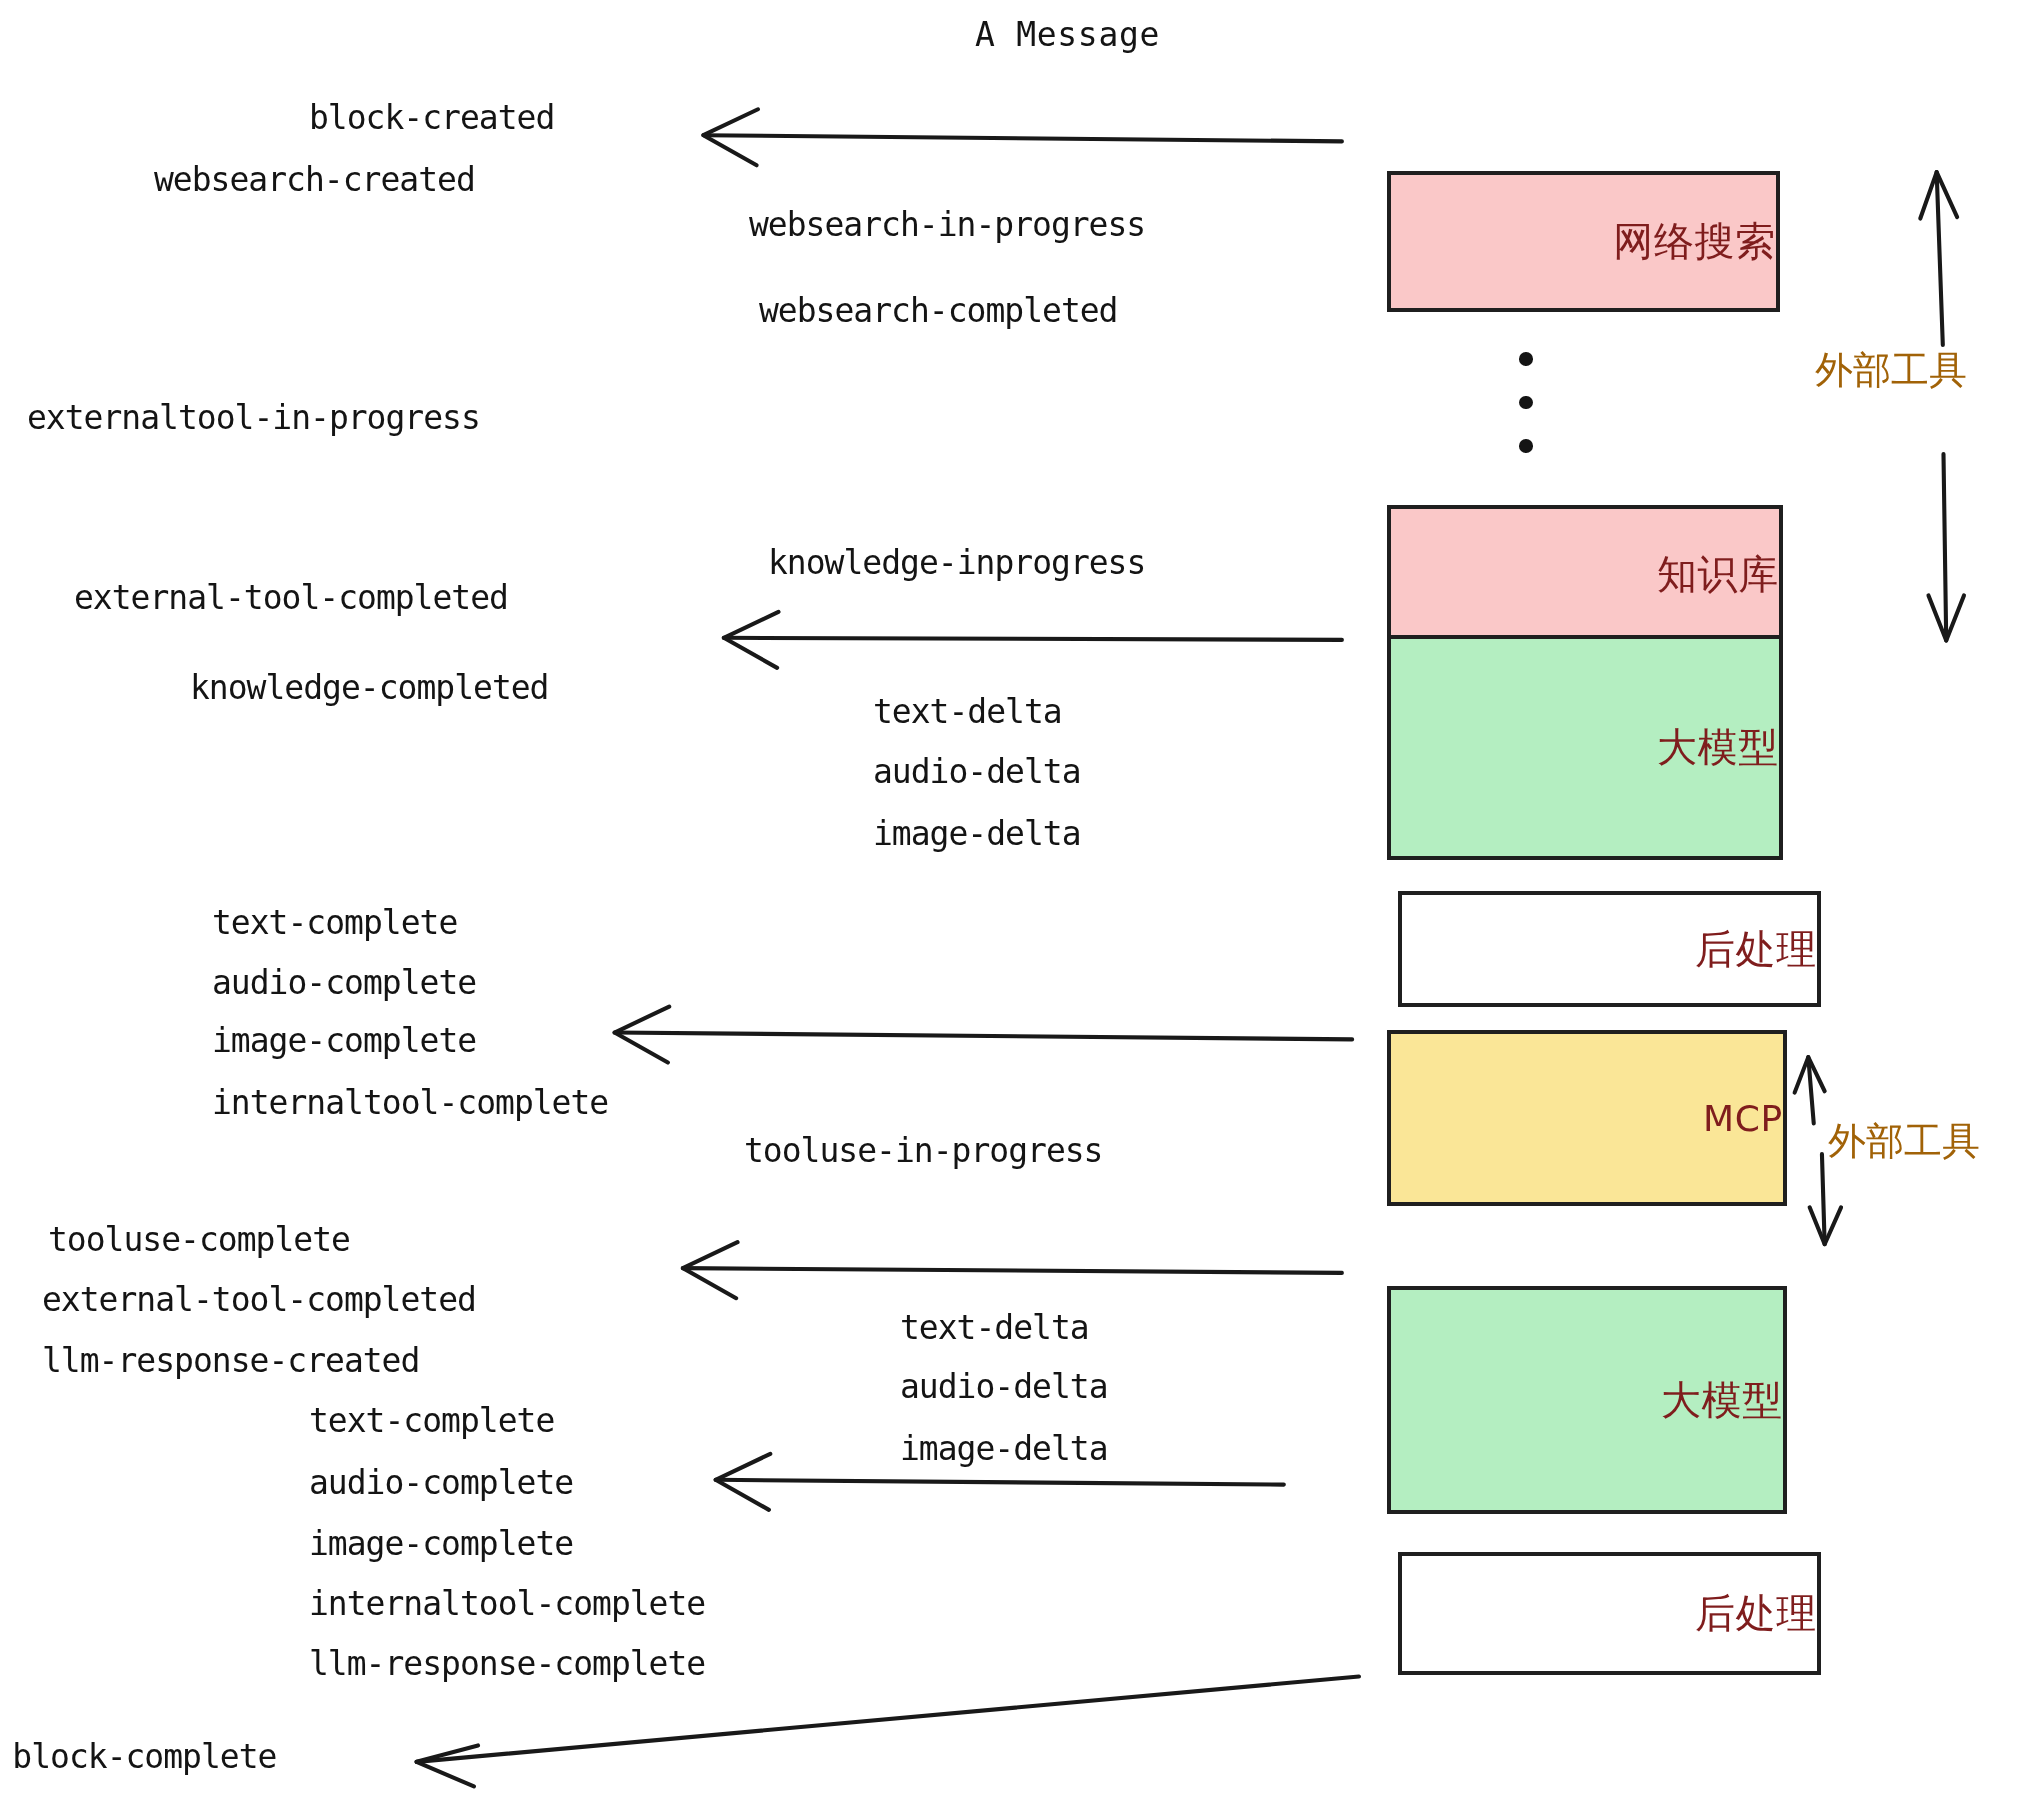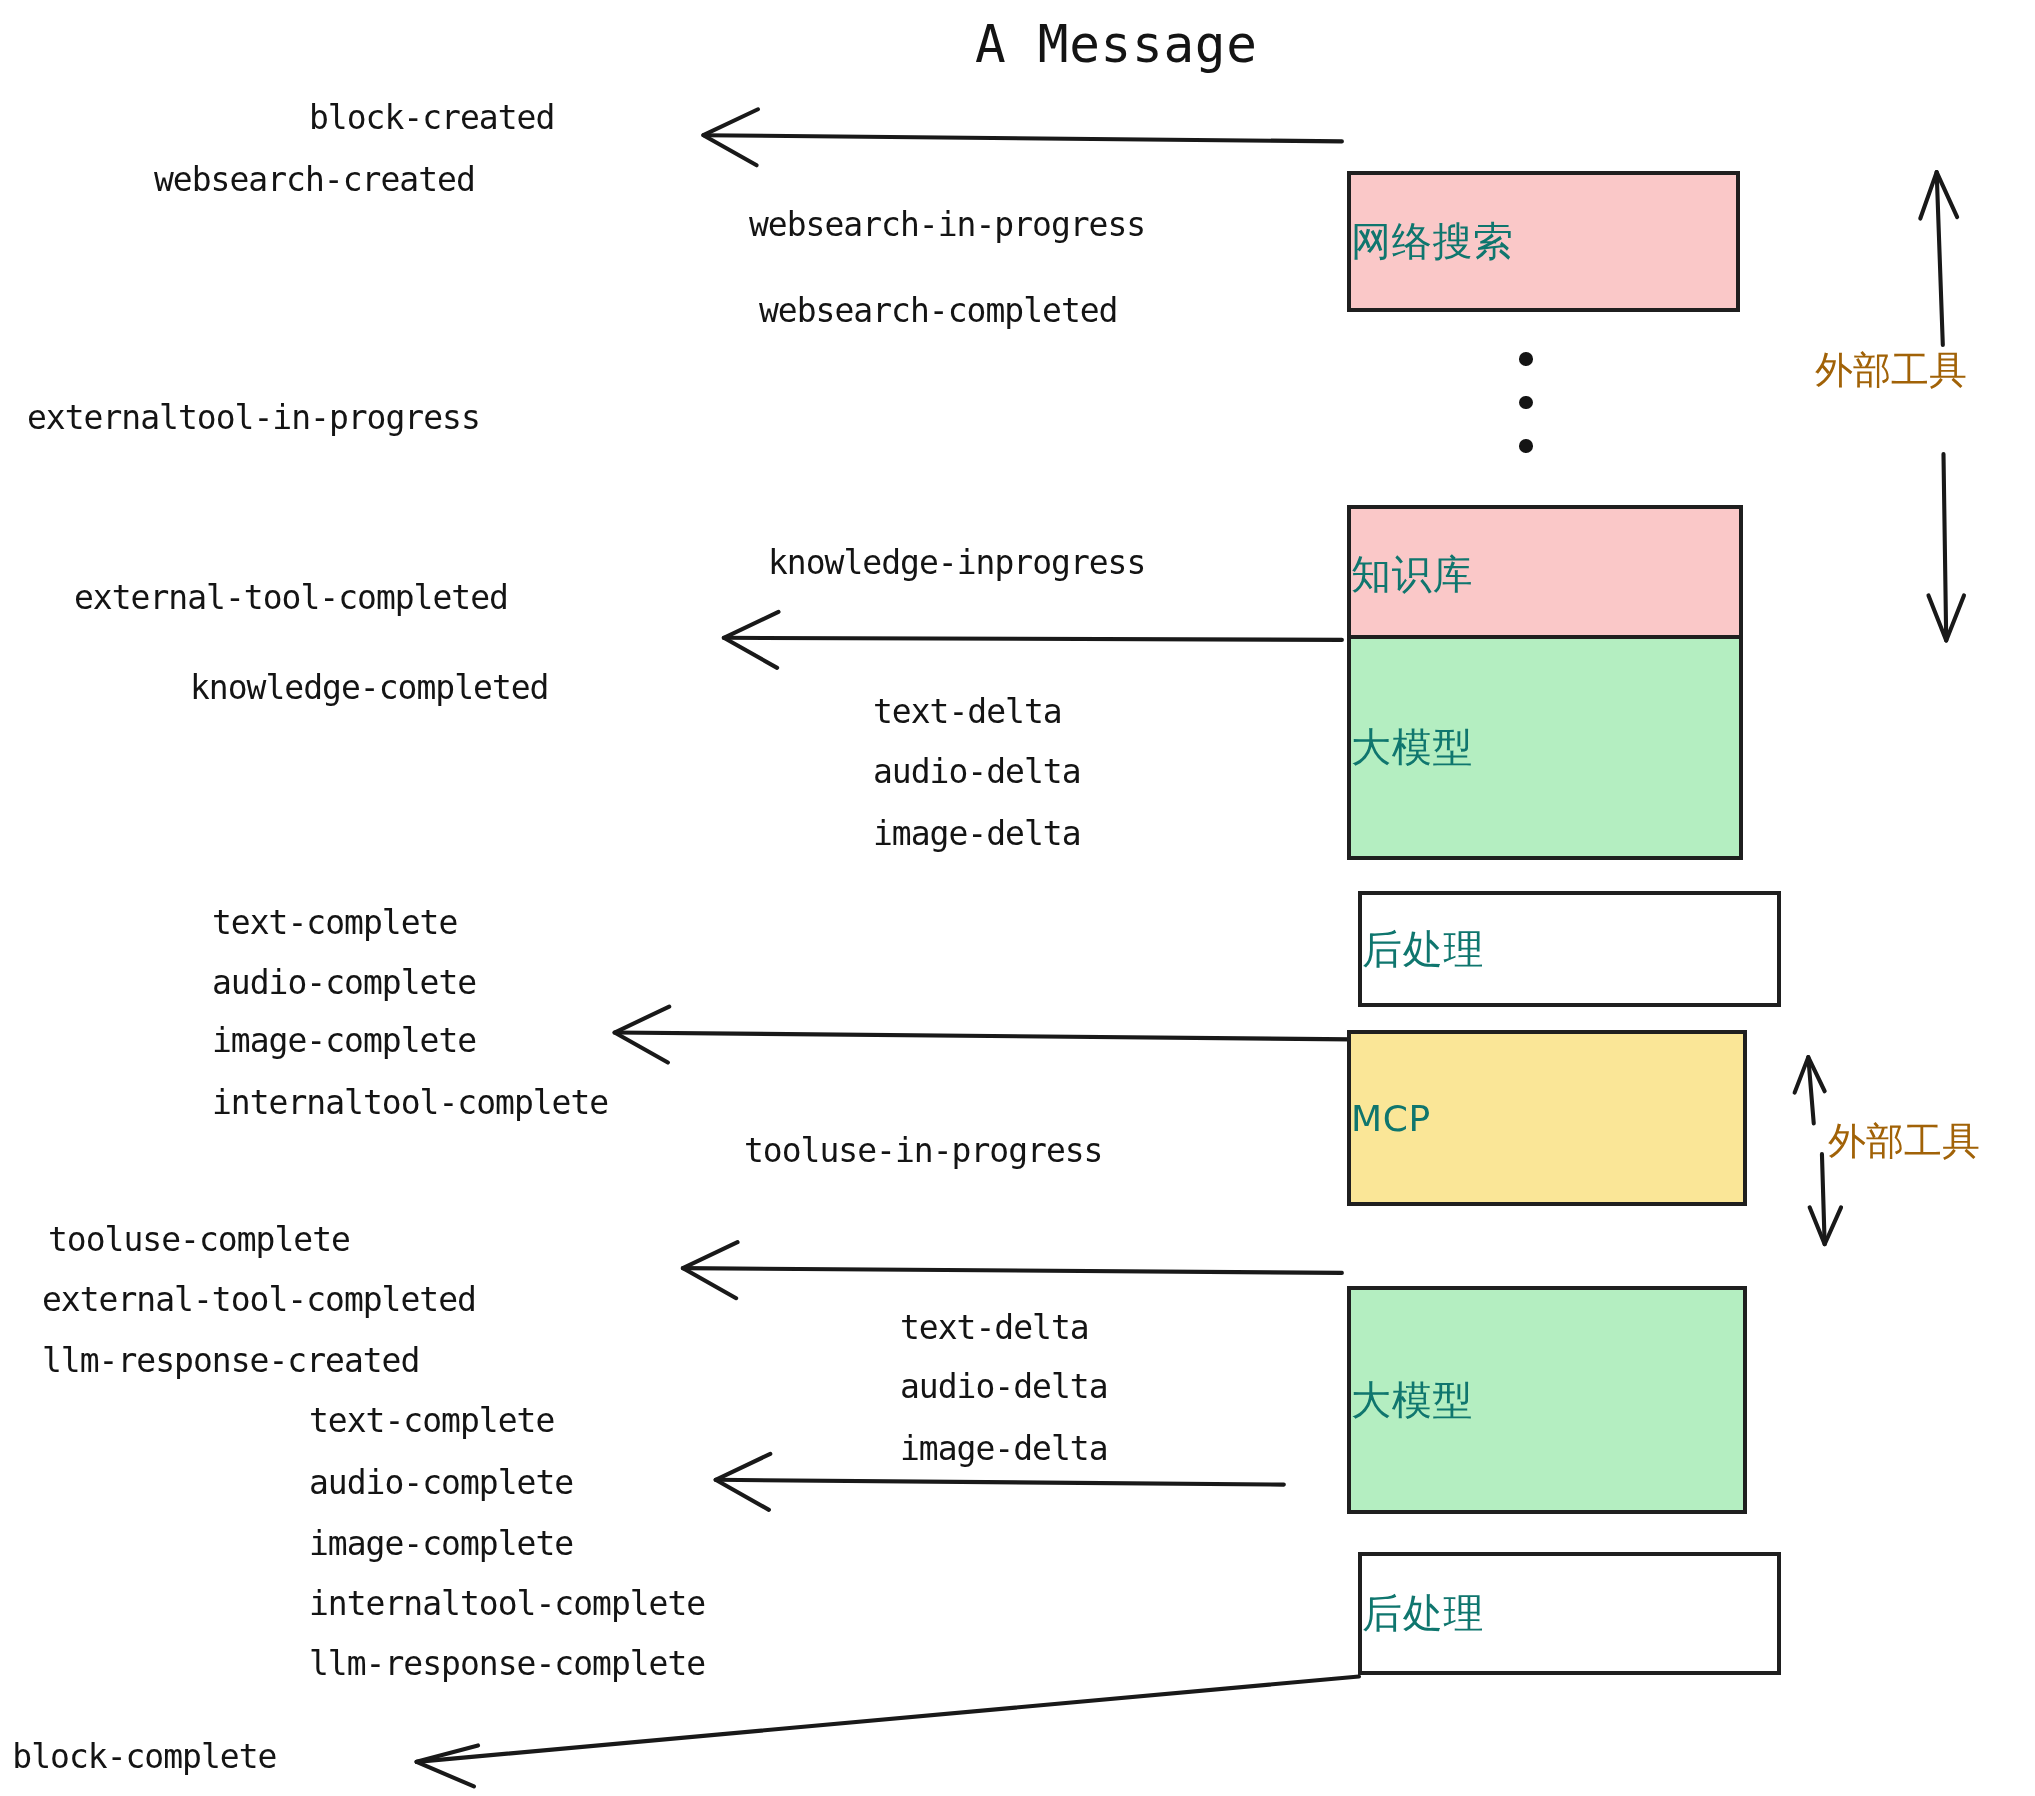--- a/index.html
+++ b/index.html
@@ -15,25 +15,26 @@
     overflow: hidden;
     font-family: "DejaVu Sans Mono", monospace;
   }
   
   .node {
     position: absolute;
     box-sizing: border-box;
     border: 4.1px solid #1f1f1f;
     display: flex;
     align-items: center;
-    justify-content: flex-start;
+    justify-content: flex-end;
     font-family: "DejaVu Sans", sans-serif;
     font-size: 40px;
-    color: #0f766e;
+    color: #7f1d1d;
     letter-spacing: 0.7px;
+    margin-left: 40px;
   }
   .node.latin {
     font-family: "DejaVu Sans", sans-serif;
     font-size: 36px;
     font-weight: 500;
   }
   
   .evt {
     position: absolute;
     white-space: nowrap;
@@ -41,21 +42,21 @@
     font-size: 33px;
     color: #141414;
     letter-spacing: -1px;
     line-height: 1;
   }
   
   .title {
     position: absolute;
     white-space: nowrap;
     font-family: "DejaVu Sans Mono", monospace;
-    font-size: 51px;
+    font-size: 33px;
     color: #141414;
     letter-spacing: 0.7px;
   }
   
   .side-label {
     position: absolute;
     white-space: nowrap;
     font-family: "DejaVu Sans", sans-serif;
     font-size: 38px;
     color: #a16207;

